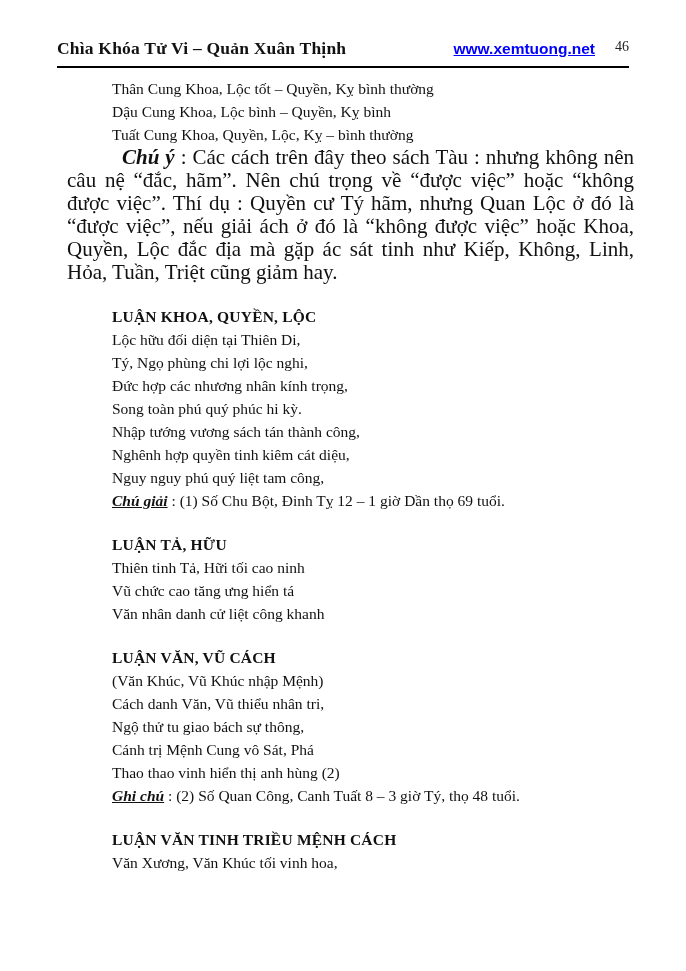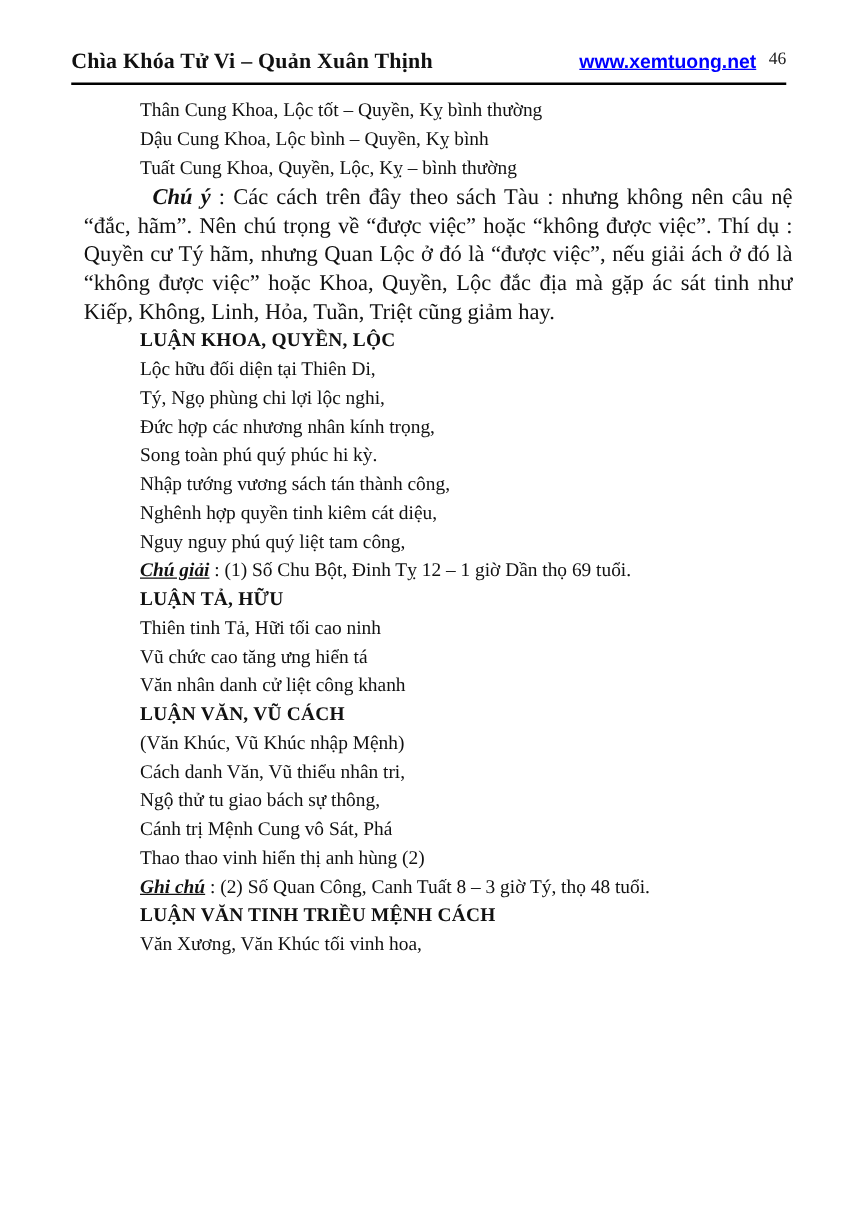--- a/index.html
+++ b/index.html
@@ -24,21 +24,21 @@
   .hdr-title {
     font-size: 17.5px;
     font-weight: bold;
     letter-spacing: 0.2px;
     white-space: nowrap;
   }
   .hdr-right {
     margin-left: auto;
     display: flex;
     align-items: baseline;
-    gap: 10px;
+    gap: 20px;
   }
   .hdr-link {
     font-family: "Liberation Sans", sans-serif;
     font-size: 15.5px;
     font-weight: bold;
     color: #0000ff;
     text-decoration: underline;
     cursor: pointer;
     white-space: nowrap;
   }
@@ -53,32 +53,32 @@
     margin-top: 7px;
     margin-bottom: 9px;
   }
   .line {
     font-size: 15.5px;
     line-height: 23px;
     margin-left: 55px;
     white-space: nowrap;
   }
   .note-para {
-    font-size: 18px;
+    font-size: 21px;
     line-height: 23px;
     text-align: justify;
     text-indent: 55px;
     margin-left: 10px;
     margin-right: -5px;
   }
   .note-label-italic {
     font-weight: bold;
     font-style: italic;
   }
-  .section { }
+  .section { margin-top: 21px; }
   .heading {
     font-size: 15.5px;
     font-weight: bold;
     line-height: 23px;
     margin-left: 55px;
     letter-spacing: 0.2px;
     white-space: nowrap;
   }
   .note-line .note-label {
     font-weight: bold;

